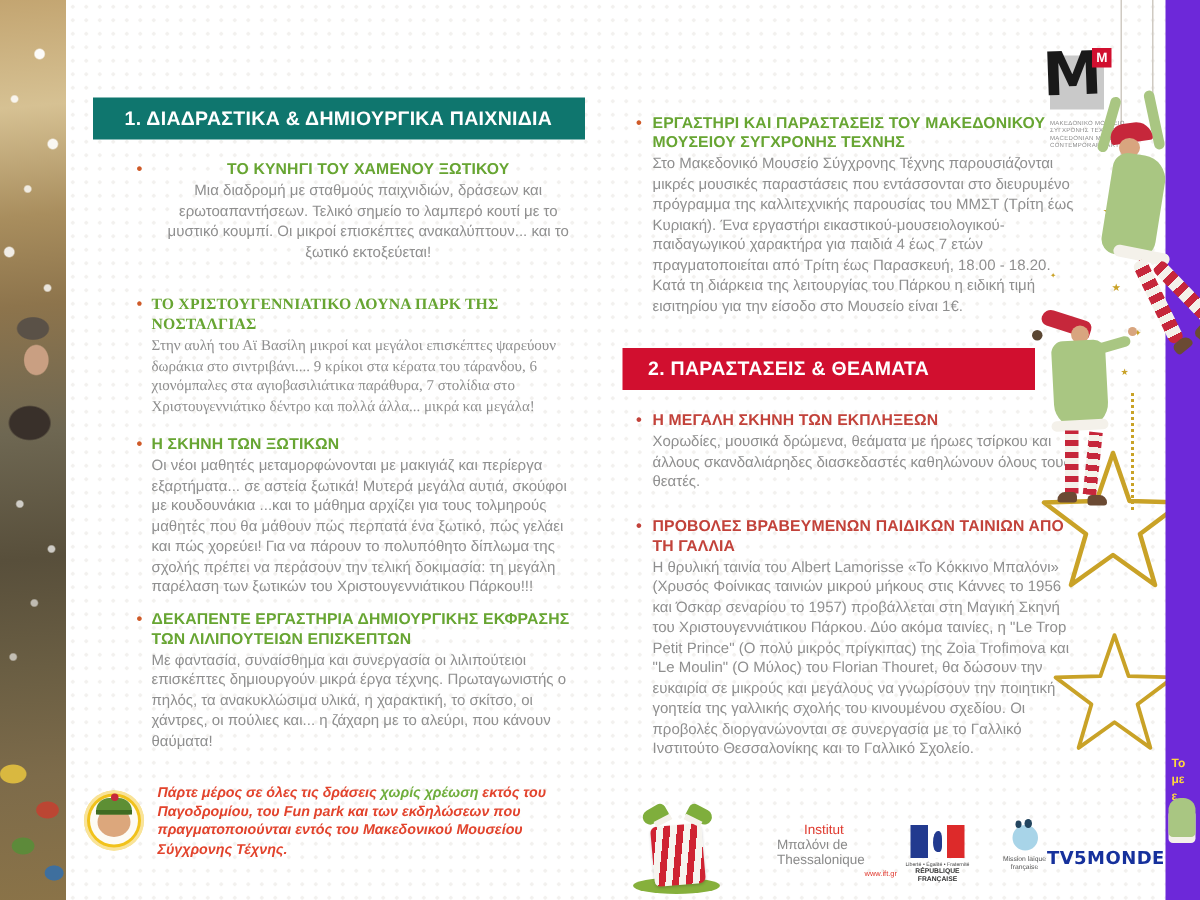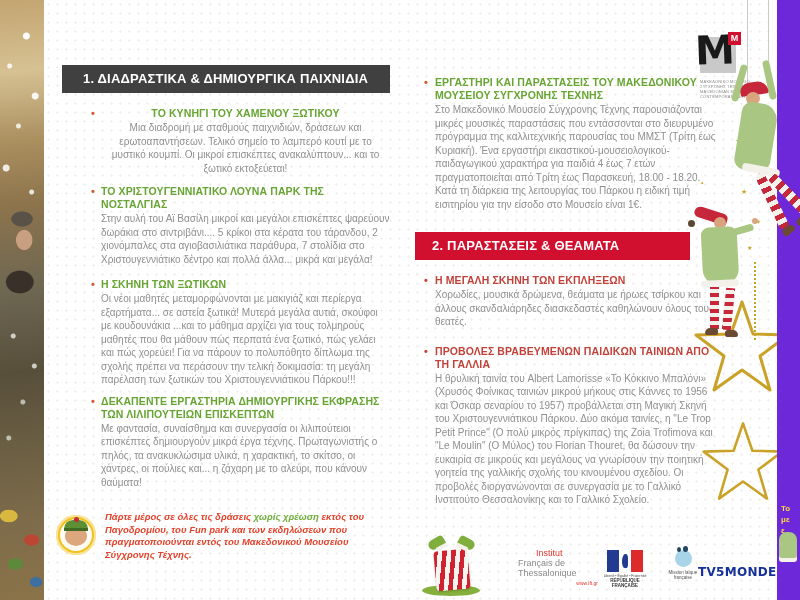--- a/index.html
+++ b/index.html
@@ -31,36 +31,36 @@
       radial-gradient(ellipse 12px 9px  at 35% 94%, #5d8a3a 0 60%, transparent 66%),
       radial-gradient(ellipse 10px 8px  at 82% 97%, #3e6f9e 0 60%, transparent 66%),
       linear-gradient(175deg,#c3a571 0%,#d6c193 12%,#a98e5e 24%,#8d744c 34%,#6e6752 48%,#584f3b 62%,#6a5e43 74%,#7d6b4a 86%,#8a7348 100%);}
 
   
   .col{position:absolute;z-index:3;}
   .col1{left:62px;top:65px;width:328px;}
   .col2{left:415px;top:60px;width:305px;margin-top:10px;}
 
   .bar{height:28px;line-height:28px;color:#fff;font-weight:bold;font-size:13px;letter-spacing:.2px;}
-  .bar-green{background:#404040;padding-left:21px;width:307px;}
+  .bar-green{background:#0f766e;padding-left:21px;width:307px;}
   .bar-red{background:#d10f2f;padding-left:17px;width:258px;}
 
   .sec{position:relative;}
   .col1 .sec{padding-left:39px;}
   .col2 .sec{padding-left:20px;}
   .sec::before{content:"\2022";position:absolute;font-weight:bold;font-size:11px;top:0;}
   .col1 .sec::before{left:29px;}
   .col2 .sec::before{left:9px;}
   .green-sec::before{color:#cf5a28;}
   .red-sec::before{color:#c2423a;}
   .sec-head{font-weight:bold;font-size:10.5px;line-height:13px;letter-spacing:.1px;}
   .green-sec .sec-head{color:#67a532;}
   .red-sec .sec-head{color:#c2423a;}
   .sec-body{font-size:10px;line-height:13.5px;color:#8f8f8f;margin-top:1px;}
-  .s1{margin-top:14px;text-align:center;} .s2{margin-top:10px;} .s3{margin-top:12px;} .s4{margin-top:8px;}
+  .s1{margin-top:14px;text-align:center;} .s2{margin-top:22px;font-family:Liberation Serif, serif;} .s3{margin-top:12px;} .s4{margin-top:8px;}
   .col2 .intro{margin-top:6px;}
   .col2 .bar-red{margin-top:21px;}
   .col2 .r1{margin-top:14px;} .col2 .r2{margin-top:16px;}
 
   
   .note{display:flex;align-items:center;margin-top:20px;margin-left:-6px;}
   .note-text{margin:2px 0 0 9px;width:292px;font-size:9.5px;line-height:12.5px;
              font-weight:bold;font-style:italic;color:#e2432c;}
   .note-text .free{color:#6fae3c;}
   .badge{position:relative;width:40px;height:40px;flex:0 0 40px;}
@@ -237,21 +237,21 @@
     <div class="bar bar-green">
       <span>1. ΔΙΑΔΡΑΣΤΙΚΑ &amp; ΔΗΜΙΟΥΡΓΙΚΑ ΠΑΙΧΝΙΔΙΑ</span>
     </div>
 
     <div class="sec green-sec s1">
       <div class="sec-head">ΤΟ ΚΥΝΗΓΙ ΤΟΥ ΧΑΜΕΝΟΥ ΞΩΤΙΚΟΥ</div>
       <div class="sec-body">Μια διαδρομή με σταθμούς παιχνιδιών, δράσεων και ερωτοαπαντήσεων. Τελικό σημείο το λαμπερό κουτί με το μυστικό κουμπί. Οι μικροί επισκέπτες ανακαλύπτουν... και το ξωτικό εκτοξεύεται!</div>
     </div>
     <div class="sec green-sec s2">
       <div class="sec-head">ΤΟ ΧΡΙΣΤΟΥΓΕΝΝΙΑΤΙΚΟ ΛΟΥΝΑ ΠΑΡΚ ΤΗΣ ΝΟΣΤΑΛΓΙΑΣ</div>
-      <div class="sec-body">Στην αυλή του Αϊ Βασίλη μικροί και μεγάλοι επισκέπτες ψαρεύουν δωράκια στο σιντριβάνι.... 5 κρίκοι στα κέρατα του τάρανδου, 2 χιονόμπαλες στα αγιοβασιλιάτικα παράθυρα, 7 στολίδια στο Χριστουγεννιάτικο δέντρο και πολλά άλλα... μικρά και μεγάλα!</div>
+      <div class="sec-body">Στην αυλή του Αϊ Βασίλη μικροί και μεγάλοι επισκέπτες ψαρεύουν δωράκια στο σιντριβάνι.... 9 κρίκοι στα κέρατα του τάρανδου, 6 χιονόμπαλες στα αγιοβασιλιάτικα παράθυρα, 7 στολίδια στο Χριστουγεννιάτικο δέντρο και πολλά άλλα... μικρά και μεγάλα!</div>
     </div>
     <div class="sec green-sec s3">
       <div class="sec-head">Η ΣΚΗΝΗ ΤΩΝ ΞΩΤΙΚΩΝ</div>
       <div class="sec-body">Οι νέοι μαθητές μεταμορφώνονται με μακιγιάζ και περίεργα εξαρτήματα... σε αστεία ξωτικά! Μυτερά μεγάλα αυτιά, σκούφοι με κουδουνάκια ...και το μάθημα αρχίζει για τους τολμηρούς μαθητές που θα μάθουν πώς περπατά ένα ξωτικό, πώς γελάει και πώς χορεύει! Για να πάρουν το πολυπόθητο δίπλωμα της σχολής πρέπει να περάσουν την τελική δοκιμασία: τη μεγάλη παρέλαση των ξωτικών του Χριστουγεννιάτικου Πάρκου!!!</div>
     </div>
     <div class="sec green-sec s4">
       <div class="sec-head">ΔΕΚΑΠΕΝΤΕ ΕΡΓΑΣΤΗΡΙΑ ΔΗΜΙΟΥΡΓΙΚΗΣ ΕΚΦΡΑΣΗΣ ΤΩΝ ΛΙΛΙΠΟΥΤΕΙΩΝ ΕΠΙΣΚΕΠΤΩΝ</div>
       <div class="sec-body">Με φαντασία, συναίσθημα και συνεργασία οι λιλιπούτειοι επισκέπτες δημιουργούν μικρά έργα τέχνης. Πρωταγωνιστής ο πηλός, τα ανακυκλώσιμα υλικά, η χαρακτική, το σκίτσο, οι χάντρες, οι πούλιες και... η ζάχαρη με το αλεύρι, που κάνουν θαύματα!</div>
     </div>
 
@@ -293,21 +293,21 @@
       <div class="base"></div>
         <div class="box"></div>
       <div class="shoe-l"></div>
         <div class="shoe-r"></div>
         <div class="cuff-l"></div>
         <div class="cuff-r"></div>
     </div>
 
     <div class="ift">
       <div class="l1">Institut</div>
-      <div class="l2">Français de</div>
+      <div class="l2">Μπαλόνι de</div>
       <div class="l3">Thessalonique</div>
       <div class="l4">www.ift.gr</div>
     </div>
 
     <div class="frflag">
       <div class="flag">
           <div class="marianne"></div>
         </div>
       <div class="motto">Liberté • Égalité • Fraternité</div>
       <div class="name">RÉPUBLIQUE FRANÇAISE</div>

